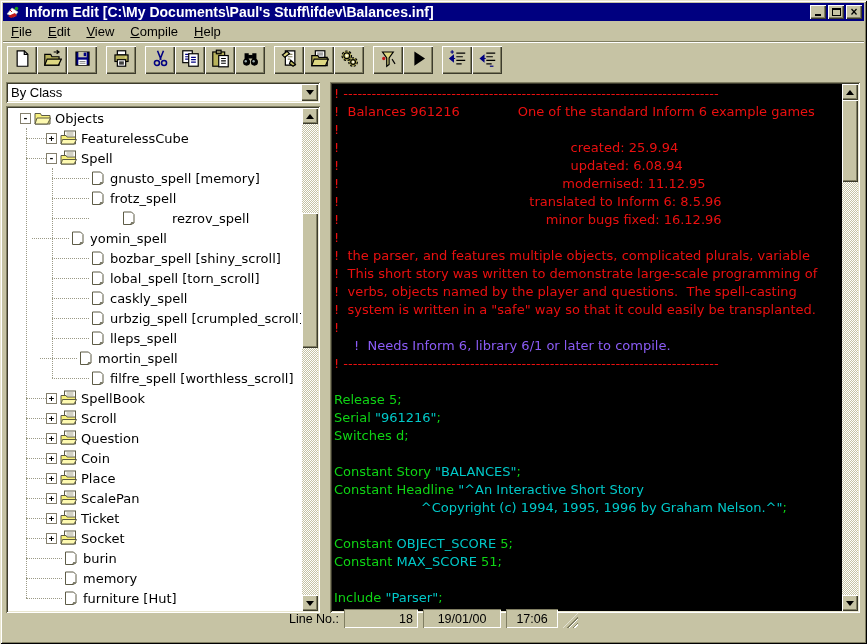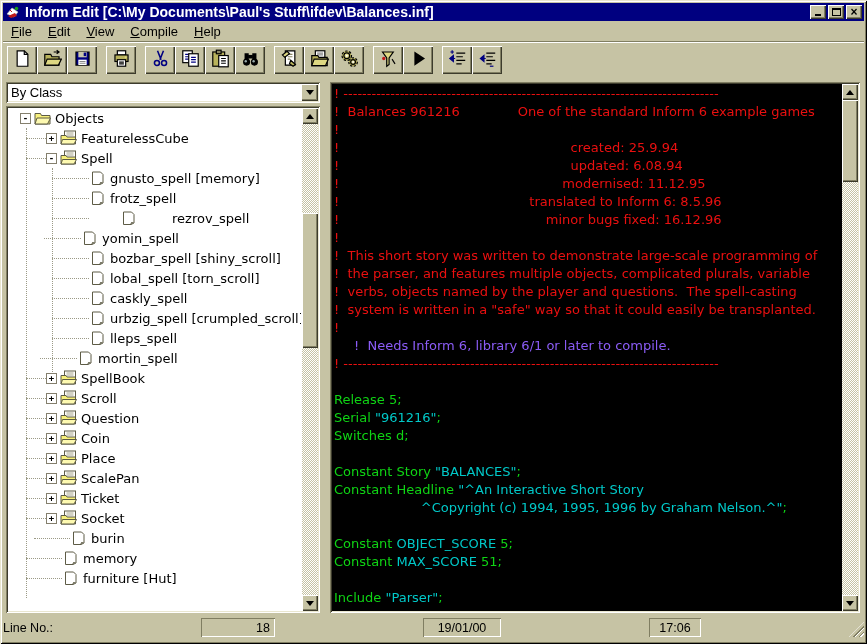--- a/index.html
+++ b/index.html
@@ -62,22 +62,22 @@
   .sc-up{top:0;} .sc-dn{bottom:0;}
   .tri-up{width:0;height:0;border-left:4px solid transparent;border-right:4px solid transparent;border-bottom:5px solid #000;}
   .tri-dn{width:0;height:0;border-left:4px solid transparent;border-right:4px solid transparent;border-top:5px solid #000;}
   .sc-thumb{position:absolute;left:0;width:16px;}
   
   .editor{position:absolute;left:330px;right:7px;top:82px;bottom:31px;background:#000;}
   .code{position:absolute;left:4px;top:3px;right:20px;bottom:2px;overflow:hidden;
     font-family:"DejaVu Sans",sans-serif;font-size:13px;}
   .code-line{height:18px;line-height:18px;white-space:pre;}
   
-  .statusbar{position:absolute;left:3px;right:3px;bottom:3px;height:25px;display:flex;
-    align-items:center;justify-content:space-between;gap:5px;font-size:12.5px;color:#000;padding-bottom:2px;}
+  .statusbar{position:absolute;left:3px;right:3px;bottom:12px;height:25px;display:flex;
+    align-items:center;justify-content:center;gap:5px;font-size:12.5px;color:#000;padding-bottom:2px;}
   .sb-field{height:19px;background:var(--face);display:flex;align-items:center;padding:0 5px;
     box-shadow: inset 1px 1px 0 var(--shadow), inset -1px -1px 0 var(--light);}
   .f-line{width:74px;justify-content:flex-end;}
   .f-date{width:78px;justify-content:center;}
   .f-time{width:52px;justify-content:center;}
   .grip{width:15px;height:15px;align-self:flex-end;margin-bottom:2px;
     background:repeating-linear-gradient(-45deg,var(--face) 0 2px,var(--light) 2px 3px,var(--shadow) 3px 4px);
     clip-path:polygon(100% 0,100% 100%,0 100%);}
 </style>
 </head>
@@ -302,21 +302,21 @@
             <span>frotz_spell</span>
           </div>
           <div class="tree-row" style="padding-left: 44px; gap: 31px;">
             <span class="stub" style="width: 37px;"></span>
             <span class="ticon"><svg viewBox="0 0 17 16">
                 <path d="M3.5 2h8l2.5 2.5V13l-3 1.5h-7.5z" fill="#fff" stroke="#5d5b45"></path>
                 <path d="M10 14.5l4-2-2.5-.5z" fill="#5d5b45"></path>
               </svg></span>
             <span>rezrov_spell</span>
           </div>
-          <div class="tree-row" style="padding-left: 36px;">
+          <div class="tree-row" style="padding-left: 24px;">
             <span class="stub" style="width: 37px;"></span>
             <span class="ticon"><svg viewBox="0 0 17 16">
                 <path d="M3.5 2h8l2.5 2.5V13l-3 1.5h-7.5z" fill="#fff" stroke="#5d5b45"></path>
                 <path d="M10 14.5l4-2-2.5-.5z" fill="#5d5b45"></path>
               </svg></span>
             <span>yomin_spell</span>
           </div>
           <div class="tree-row" style="padding-left: 44px;">
             <span class="stub" style="width: 37px;"></span>
             <span class="ticon"><svg viewBox="0 0 17 16">
@@ -358,20 +358,28 @@
             <span>lleps_spell</span>
           </div>
           <div class="tree-row" style="padding-left: 32px;">
             <span class="stub" style="width: 37px;"></span>
             <span class="ticon"><svg viewBox="0 0 17 16">
                 <path d="M3.5 2h8l2.5 2.5V13l-3 1.5h-7.5z" fill="#fff" stroke="#5d5b45"></path>
                 <path d="M10 14.5l4-2-2.5-.5z" fill="#5d5b45"></path>
               </svg></span>
             <span>mortin_spell</span>
           </div>
+          <div class="tree-row" style="padding-left: 44px;">
+            <span class="stub" style="width: 37px;"></span>
+            <span class="ticon"><svg viewBox="0 0 17 16">
+                <path d="M3.5 2h8l2.5 2.5V13l-3 1.5h-7.5z" fill="#fff" stroke="#5d5b45"></path>
+                <path d="M10 14.5l4-2-2.5-.5z" fill="#5d5b45"></path>
+              </svg></span>
+            <span>filfre_spell [worthless_scroll]</span>
+          </div>
           <div class="tree-row" style="padding-left: 18px;">
             <span class="stub" style="width: 20px;"></span>
             <span class="expand">+</span>
             <span class="ticon"><svg viewBox="0 0 17 16">
                 <rect x="4.5" y="1" width="11" height="7" fill="#fff" stroke="#5d5b45"></rect>
                 <path d="M6.5 3h7M6.5 5h7" stroke="#a8a68c"></path>
                 <path d="M1 5.5h5l1 1.5h8.5V14H1z" fill="#f7f07c" stroke="#5d5b45"></path>
                 <path d="M1 14l1.5-4.5h14L14 14z" fill="#fdf9b0" stroke="#5d5b45"></path>
               </svg></span>
             <span>SpellBook</span>
@@ -446,21 +454,21 @@
             <span class="stub" style="width: 20px;"></span>
             <span class="expand">+</span>
             <span class="ticon"><svg viewBox="0 0 17 16">
                 <rect x="4.5" y="1" width="11" height="7" fill="#fff" stroke="#5d5b45"></rect>
                 <path d="M6.5 3h7M6.5 5h7" stroke="#a8a68c"></path>
                 <path d="M1 5.5h5l1 1.5h8.5V14H1z" fill="#f7f07c" stroke="#5d5b45"></path>
                 <path d="M1 14l1.5-4.5h14L14 14z" fill="#fdf9b0" stroke="#5d5b45"></path>
               </svg></span>
             <span>Socket</span>
           </div>
-          <div class="tree-row" style="padding-left: 26px;">
+          <div class="tree-row" style="padding-left: 18px;">
             <span class="stub" style="width: 36px;"></span>
             <span class="ticon"><svg viewBox="0 0 17 16">
                 <path d="M3.5 2h8l2.5 2.5V13l-3 1.5h-7.5z" fill="#fff" stroke="#5d5b45"></path>
                 <path d="M10 14.5l4-2-2.5-.5z" fill="#5d5b45"></path>
               </svg></span>
             <span>burin</span>
           </div>
           <div class="tree-row" style="padding-left: 18px;">
             <span class="stub" style="width: 36px;"></span>
             <span class="ticon"><svg viewBox="0 0 17 16">
@@ -494,22 +502,22 @@
     <div class="code">
         <div class="code-line"><span style="color: rgb(234, 16, 16);">! --------------------------------------------------------------------------------</span></div>
         <div class="code-line"><span style="color: rgb(234, 16, 16);">!  Balances 961216              One of the standard Inform 6 example games</span></div>
         <div class="code-line"><span style="color: rgb(234, 16, 16);">!</span></div>
         <div class="code-line"><span style="color: rgb(234, 16, 16);">!                                                        created: 25.9.94</span></div>
         <div class="code-line"><span style="color: rgb(234, 16, 16);">!                                                        updated: 6.08.94</span></div>
         <div class="code-line"><span style="color: rgb(234, 16, 16);">!                                                      modernised: 11.12.95</span></div>
         <div class="code-line"><span style="color: rgb(234, 16, 16);">!                                              translated to Inform 6: 8.5.96</span></div>
         <div class="code-line"><span style="color: rgb(234, 16, 16);">!                                                  minor bugs fixed: 16.12.96</span></div>
         <div class="code-line"><span style="color: rgb(234, 16, 16);">!</span></div>
+        <div class="code-line"><span style="color: rgb(234, 16, 16);">!  the parser, and features multiple objects, complicated plurals, variable</span></div>
         <div class="code-line"><span style="color: rgb(234, 16, 16);">!  This short story was written to demonstrate large-scale programming of</span></div>
-        <div class="code-line"><span style="color: rgb(234, 16, 16);">!  the parser, and features multiple objects, complicated plurals, variable</span></div>
         <div class="code-line"><span style="color: rgb(234, 16, 16);">!  verbs, objects named by the player and questions.  The spell-casting</span></div>
         <div class="code-line"><span style="color: rgb(234, 16, 16);">!  system is written in a "safe" way so that it could easily be transplanted.</span></div>
         <div class="code-line"><span style="color: rgb(234, 16, 16);">!</span></div>
         <div class="code-line"><span style="color: #8b5cf6; margin-left: 20px;">!  Needs Inform 6, library 6/1 or later to compile.</span></div>
         <div class="code-line"><span style="color: rgb(234, 16, 16);">! --------------------------------------------------------------------------------</span></div>
         <div class="code-line">&nbsp;</div>
         <div class="code-line"><span style="color: rgb(15, 212, 20);">Release 5;</span></div>
         <div class="code-line"><span style="color: rgb(15, 212, 20);">Serial </span><span style="color: rgb(0, 200, 200);">"961216"</span><span style="color: rgb(15, 212, 20);">;</span></div>
         <div class="code-line"><span style="color: rgb(15, 212, 20);">Switches d;</span></div>
         <div class="code-line">&nbsp;</div>

